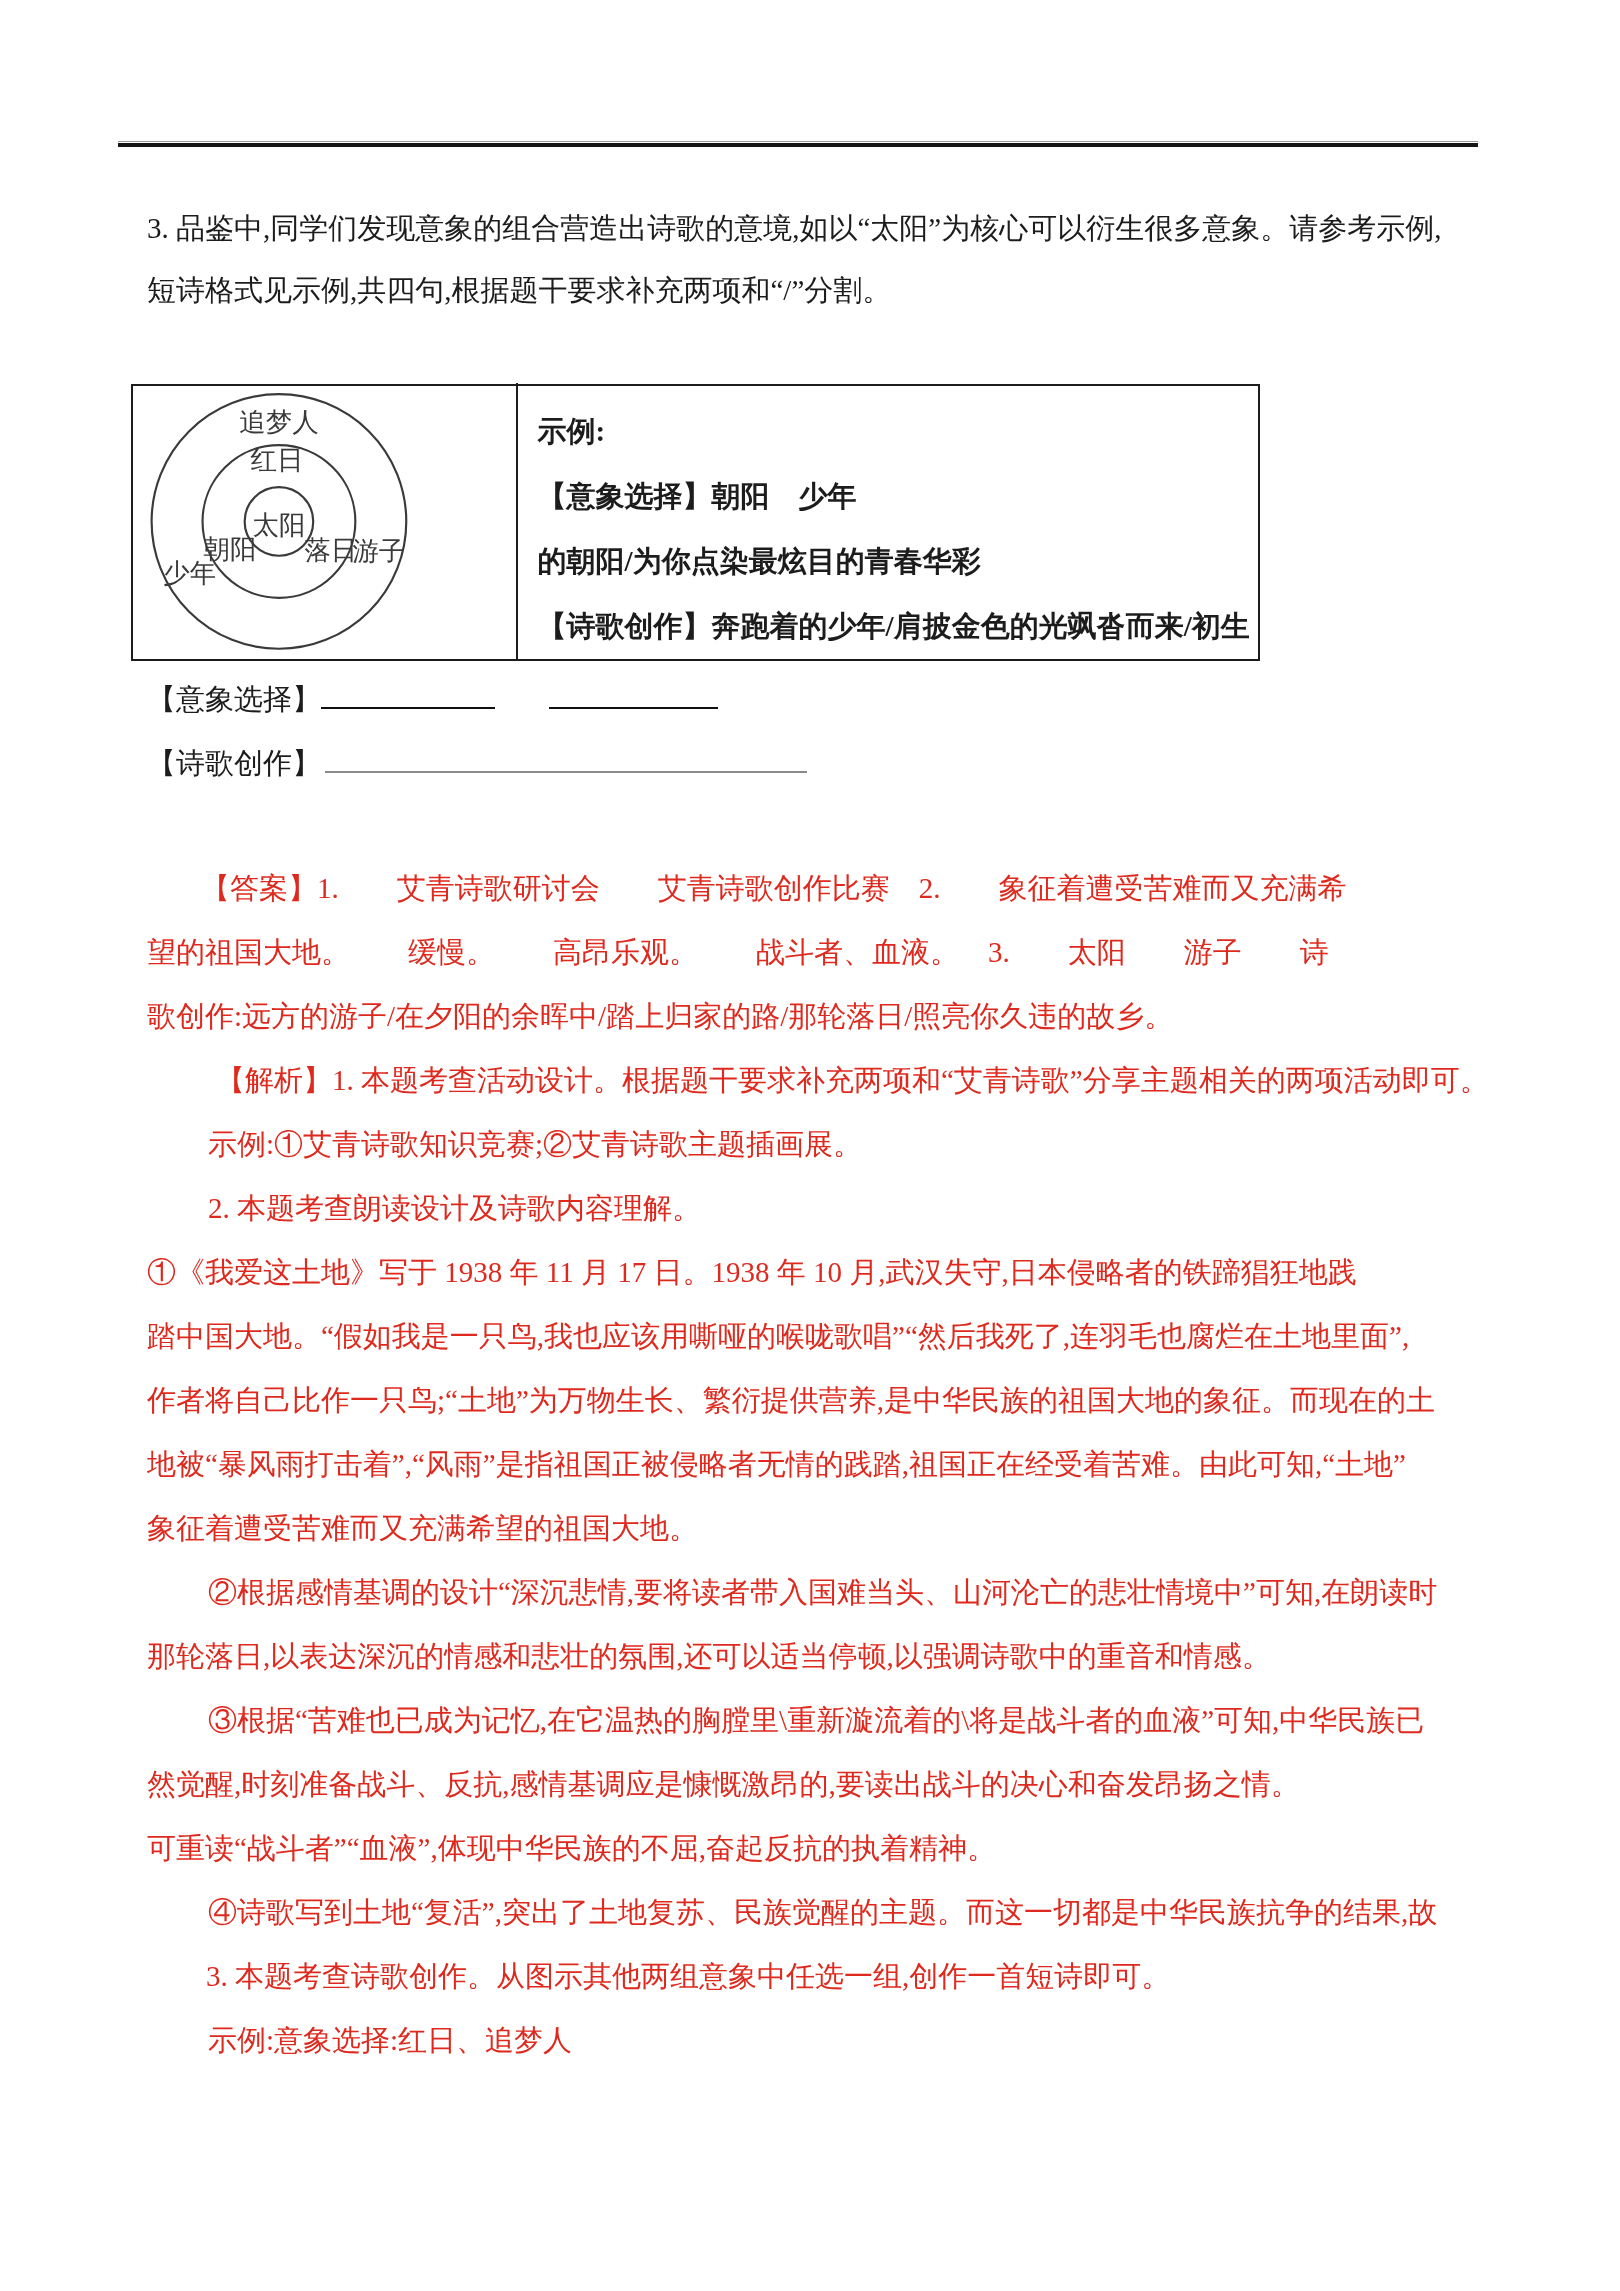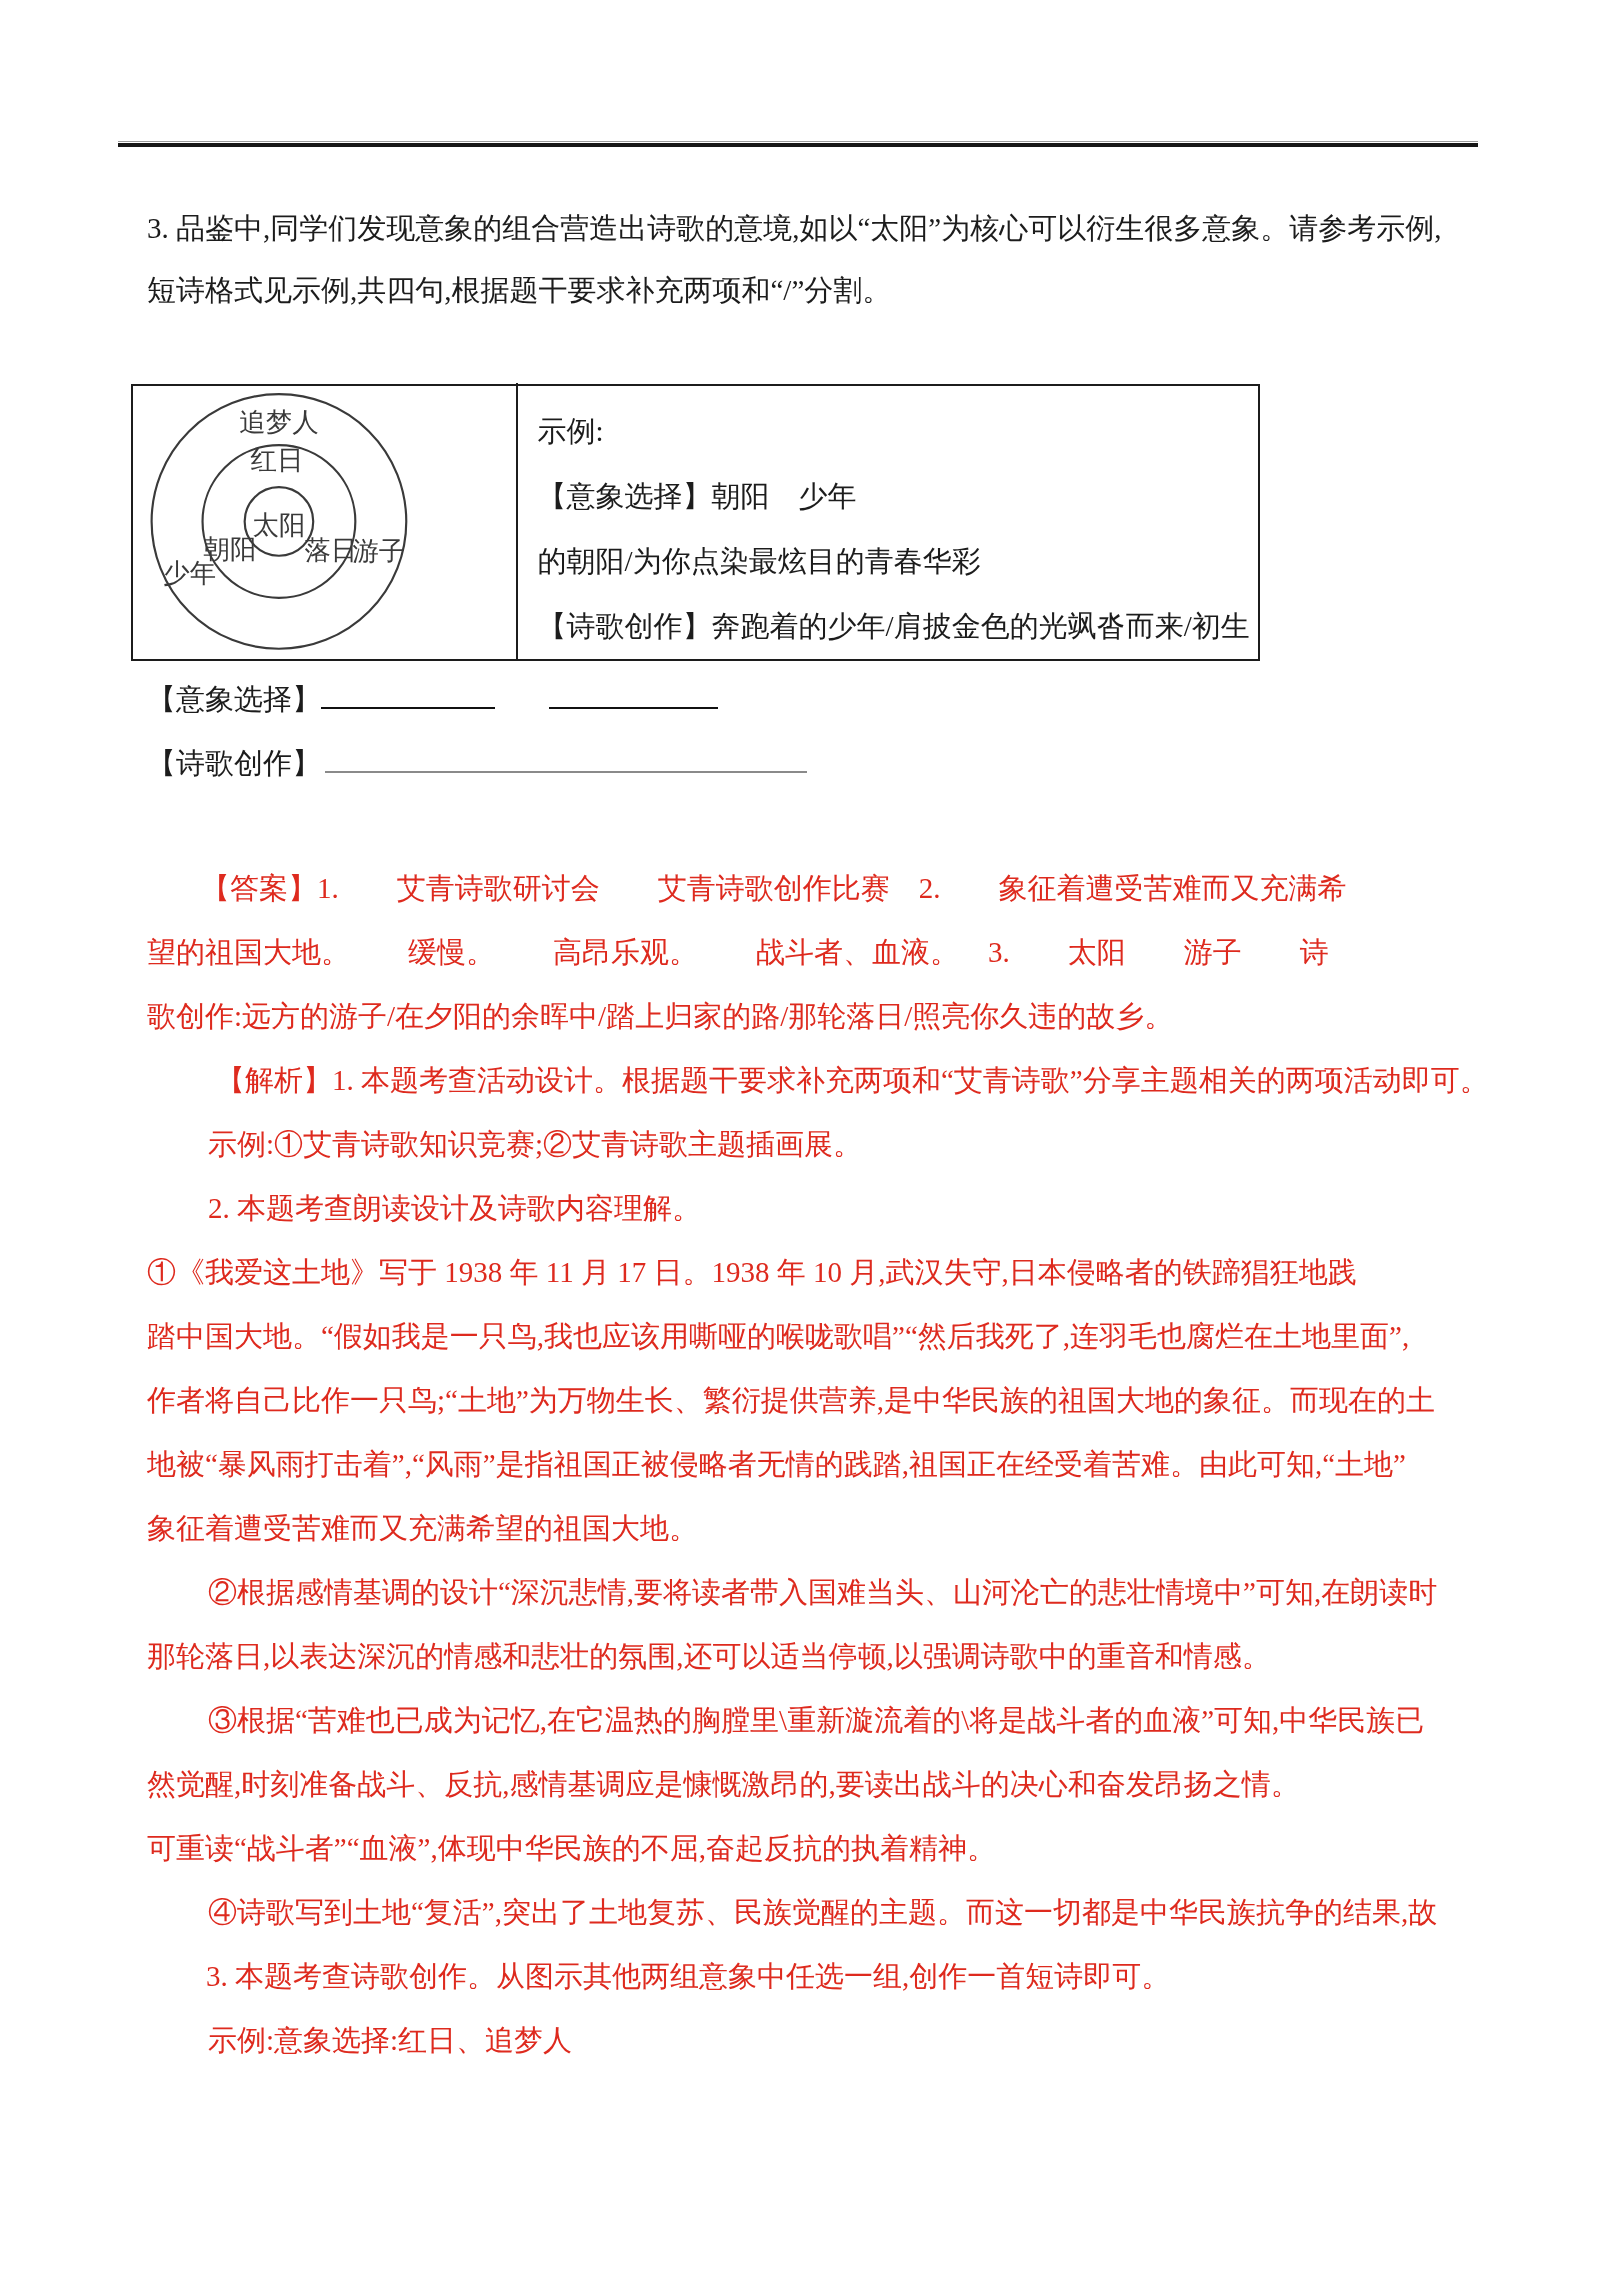--- a/index.html
+++ b/index.html
@@ -21,21 +21,21 @@
 
   .question{position:absolute;left:147px;top:197px;width:1382px;}
 
   
   .figure-box{
     position:absolute;left:131px;top:384px;width:1129px;height:277px;
     border:2.9px solid #1c1c1c;box-sizing:border-box;display:flex;align-items:flex-end;
   }
   .figure-left{width:385px;border-right:2.9px solid #1c1c1c;box-sizing:border-box;}
   .figure-right{flex:1;padding:7.8px 0 0 19.6px;}
-  .figure-right .textline{line-height:65px;}
+  .figure-right .textline{line-height:65px;font-weight:bold;}
   .diagram-label{font-size:27px;fill:#3a3a3a;text-anchor:middle;
     font-family:"Liberation Serif","DejaVu Serif",serif;}
   .ring{fill:none;stroke:#3a3a3a;stroke-width:2.2;}
 
   
   .blank-row{position:absolute;left:147px;white-space:nowrap;font-size:29px;line-height:62px;}
   .blank-line{display:inline-block;height:35px;vertical-align:baseline;}
   .blank-black{width:174px;border-bottom:2px solid #111111;}
   .blank-black.second{width:169px;margin-left:54px;}
   .blank-gray{width:482px;border-bottom:2.9px solid #8a8a8a;margin-left:3.9px;}

